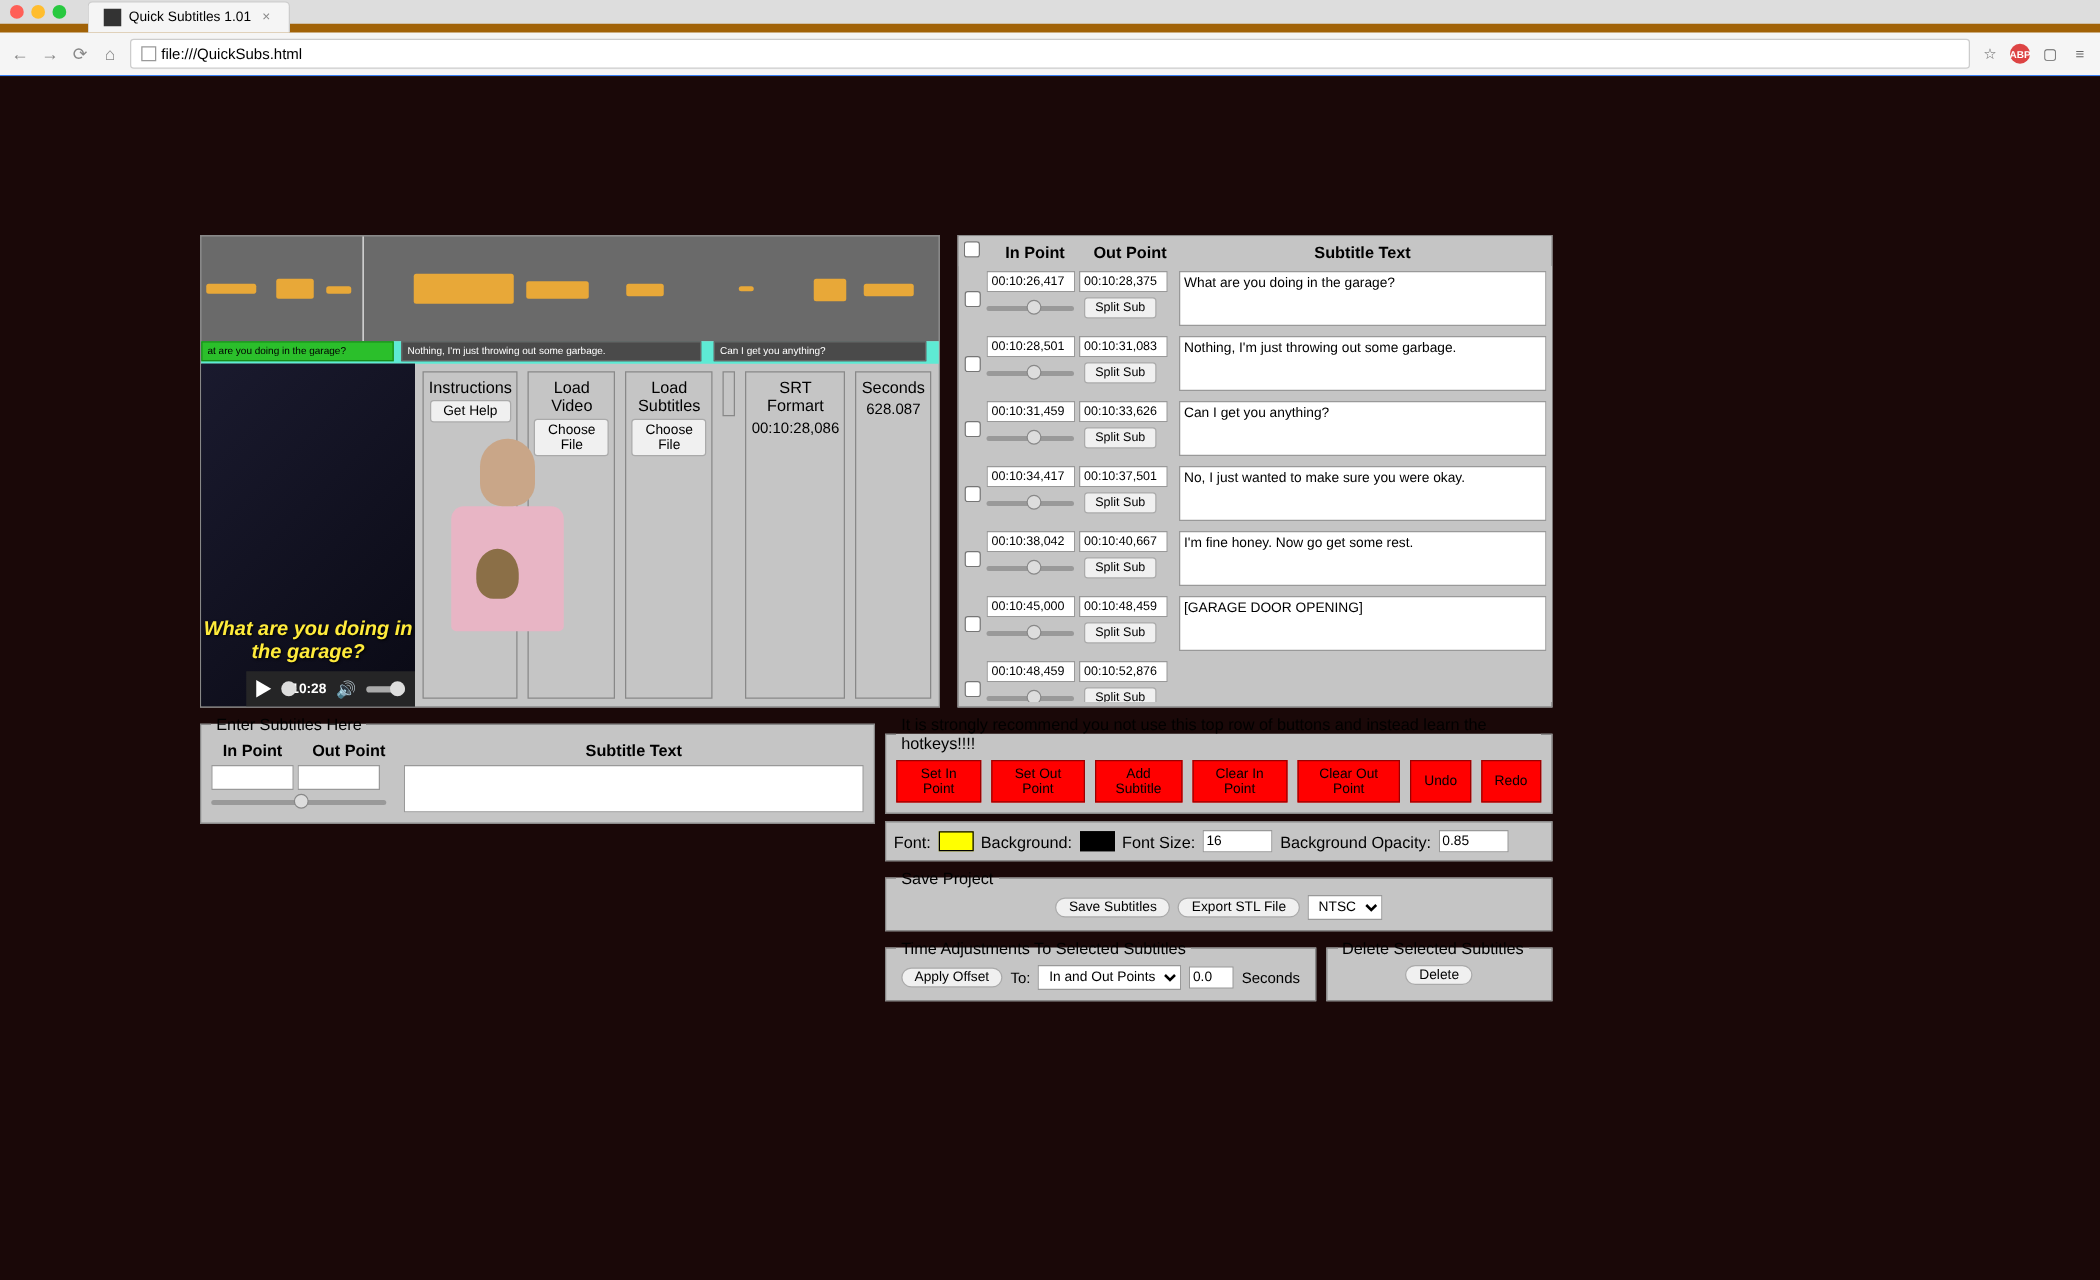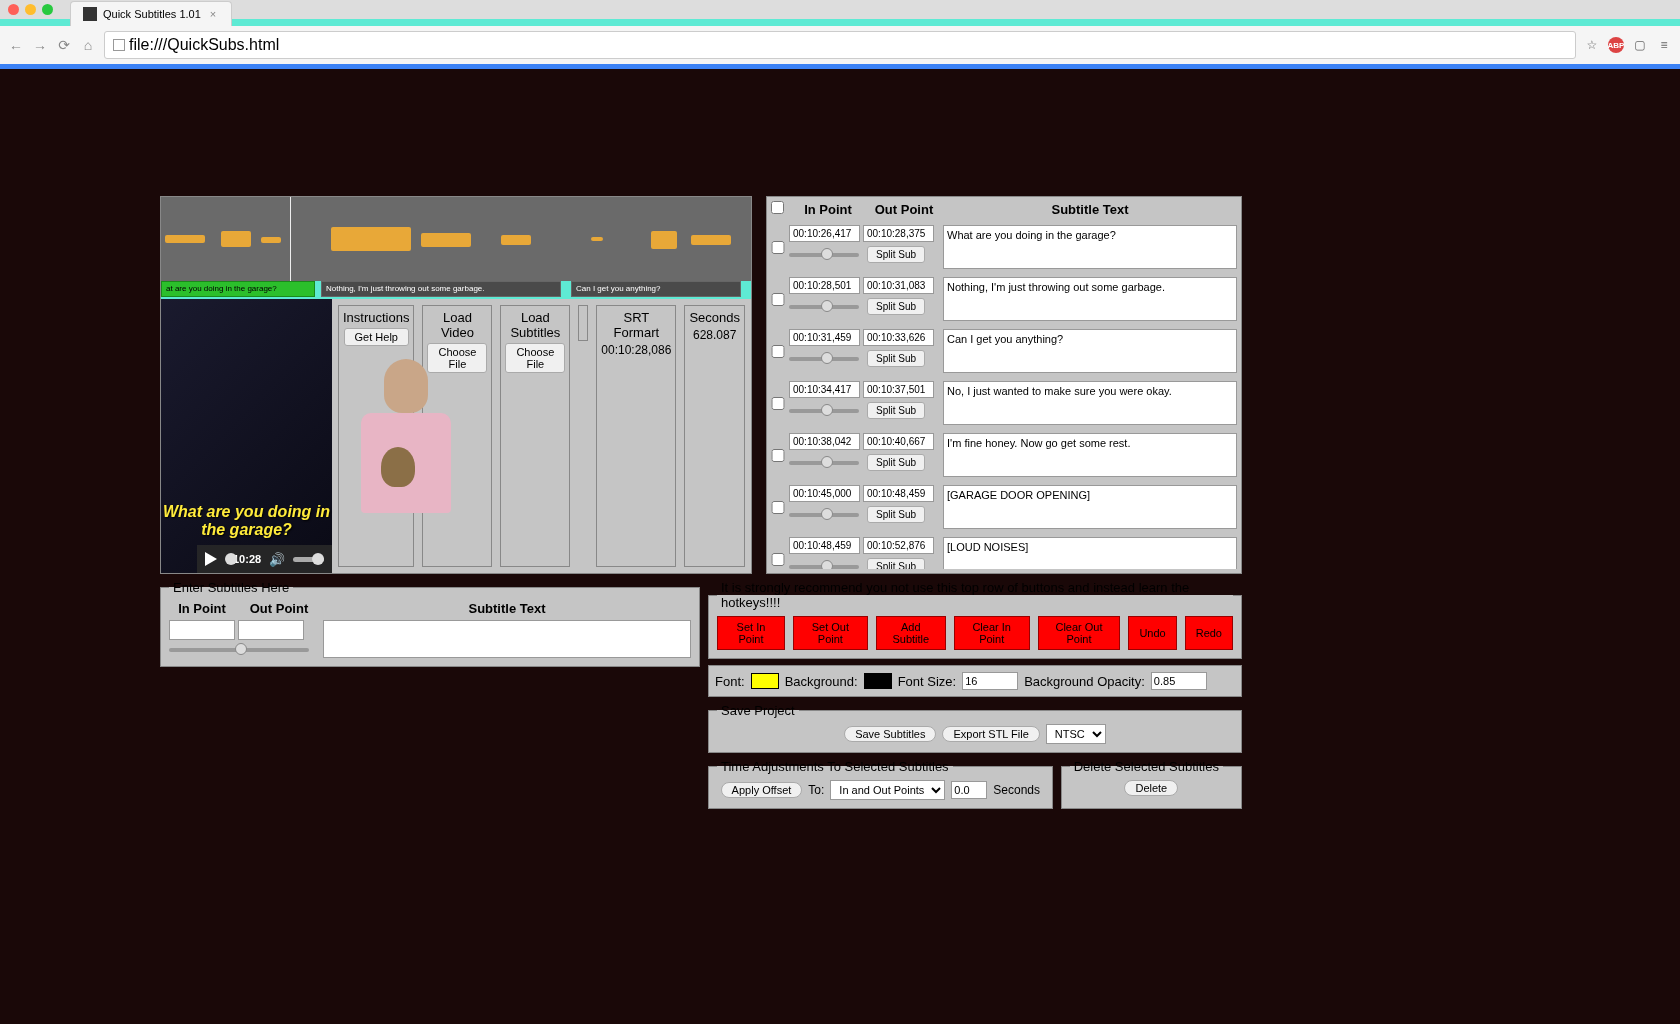--- a/index.html
+++ b/index.html
@@ -1,31 +1,31 @@
 <!DOCTYPE html>
 <html><head>
 <meta charset="utf-8">
 <style>
 * { box-sizing: border-box; margin: 0; padding: 0; }
 body { font-family: Arial, sans-serif; font-size: 12px; background: #1a0808; overflow: hidden; }
 
 
-.browser-chrome { background: #5eead4; border-bottom: 5px solid #3b82f6; }
+.browser-chrome { background: #a16207; border-bottom: 1px solid #3b82f6; }
 .window-controls { display: flex; align-items: center; padding: 4px 8px; gap: 6px; background: #ddd; }
 .win-btn { width: 11px; height: 11px; border-radius: 50%; }
 .win-close { background: #ff5f57; }
 .win-min { background: #ffbd2e; }
 .win-max { background: #28c940; }
 .tab-bar { display: flex; padding-left: 70px; margin-top: -18px; }
 .tab { background: #f5f5f5; padding: 5px 12px; border-radius: 4px 4px 0 0; display: flex; align-items: center; gap: 6px; font-size: 11px; border: 1px solid #ccc; border-bottom: none; }
 .tab-icon { width: 14px; height: 14px; background: #333; display: inline-block; }
 .tab-close { padding: 0 3px; color: #888; }
 .addr-bar { display: flex; align-items: center; padding: 5px 8px; gap: 8px; background: #f5f5f5; }
 .nav-icon { width: 16px; height: 16px; color: #888; display: flex; align-items: center; justify-content: center; cursor: pointer; font-size: 14px; }
-.url-input { flex: 1; padding: 4px 8px; border: 1px solid #ccc; border-radius: 3px; background: white; font-size: 16px; display: flex; align-items: center; gap: 4px; }
+.url-input { flex: 1; padding: 4px 8px; border: 1px solid #ccc; border-radius: 3px; background: white; font-size: 12px; display: flex; align-items: center; gap: 4px; }
 .doc-icon { width: 12px; height: 12px; border: 1px solid #999; }
 .right-icons { display: flex; gap: 8px; align-items: center; }
 .star-icon,.ext-icon,.device-icon,.menu-icon { width: 16px; height: 16px; display: flex; align-items: center; justify-content: center; color: #666; }
 .abp { background: #d44; border-radius: 50%; color: white; font-size: 8px; font-weight: bold; width: 16px; height: 16px; display:flex;align-items:center;justify-content:center; }
 
 
 .dark-area { background: #1a0808; height: calc(1024px - 58px); position: relative; }
 .app-container { position: absolute; left: 160px; top: 127px; width: 1082px; }
 
 .top-row { display: flex; gap: 14px; }
@@ -343,21 +343,20 @@
                   <input class="tc-input" value="00:10:48,459" style="">
                   <input class="tc-input" value="00:10:52,876" style="">
                 </div>
                 <div class="split-row">
                   <div class="mini-slider">
                     <div class="mini-thumb"></div>
                   </div>
                   <button class="split-btn">Split Sub</button>
                 </div>
               </div>
-              <textarea class="sub-text" style="">[LOUD NOISES]</textarea>
             </div>
           </div>
   </div>
 </div>
 
 <div class="bottom-row">
   <div class="bottom-left">
     <fieldset class="enter-subs">
       <legend>Enter Subtitles Here</legend>
       <div class="row-head">

